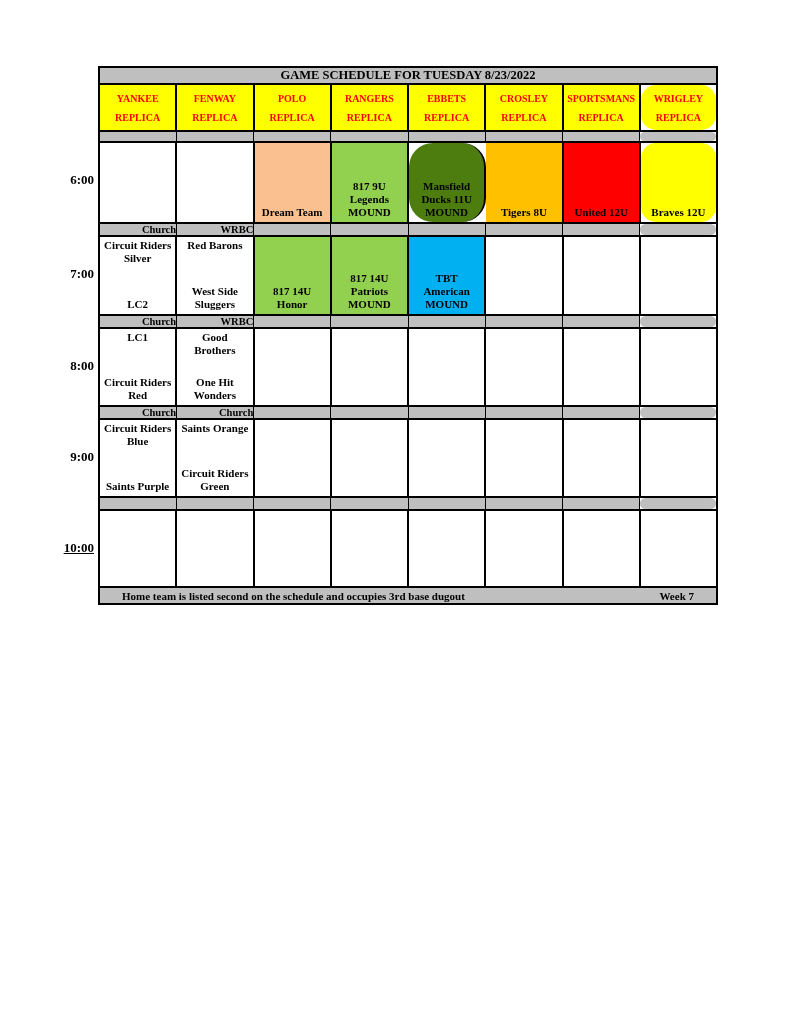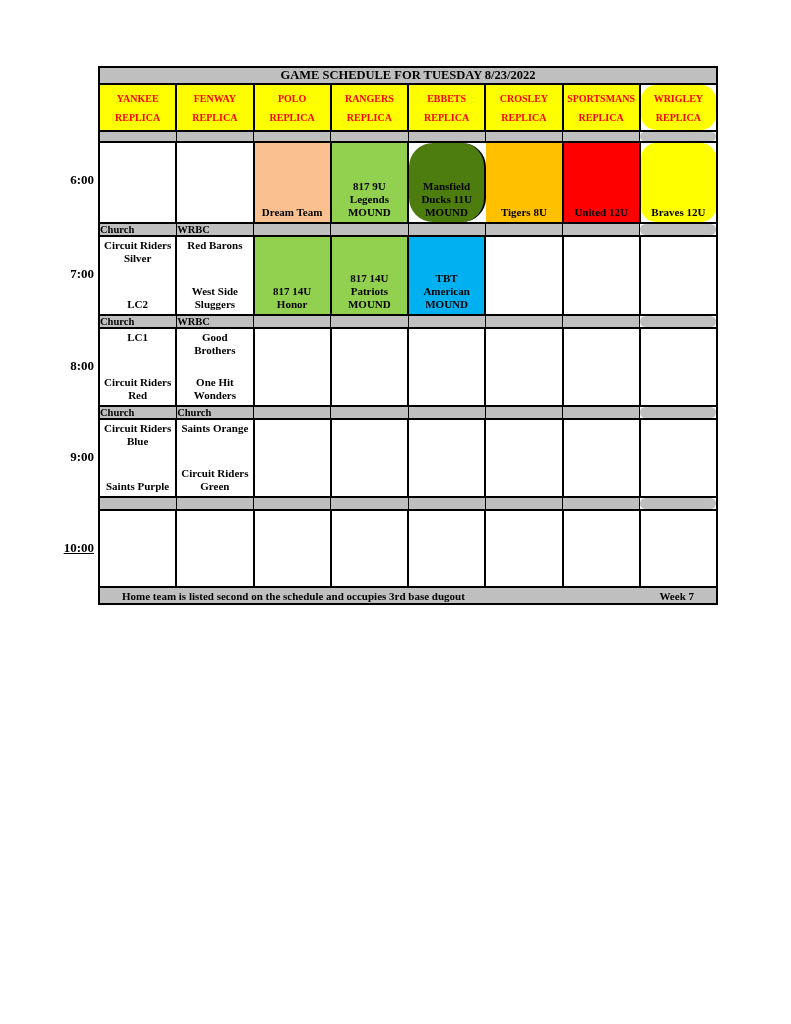--- a/index.html
+++ b/index.html
@@ -40,21 +40,21 @@
   .header-row { height: 47px; }
   .header-cell {
     background: #FFFF00; color: #FF0000;
     font-size: 10px; text-align: center;
     white-space: pre-line; line-height: 19px; padding-top: 4px;
   }
 
   .sep-row .cell { background: #BFBFBF; border-right-width: 1px; }
   .spacer-row { height: 11px; }
   .churchrow { height: 13px; }
-  .sep-cell { font-size: 10.5px; text-align: left; line-height: 12px; }
+  .sep-cell { font-size: 10.5px; text-align: right; line-height: 12px; }
 
   .game-row .cell {
     display: flex; flex-direction: column;
     justify-content: space-between; align-items: center;
     text-align: center;
     font-size: 11px; line-height: 13px;
     padding: 2px 1px 3px;
   }
   .g0 { height: 81px; } .g1 { height: 79px; } .g2 { height: 78px; }
   .g3 { height: 78px; } .g4 { height: 77px; }

